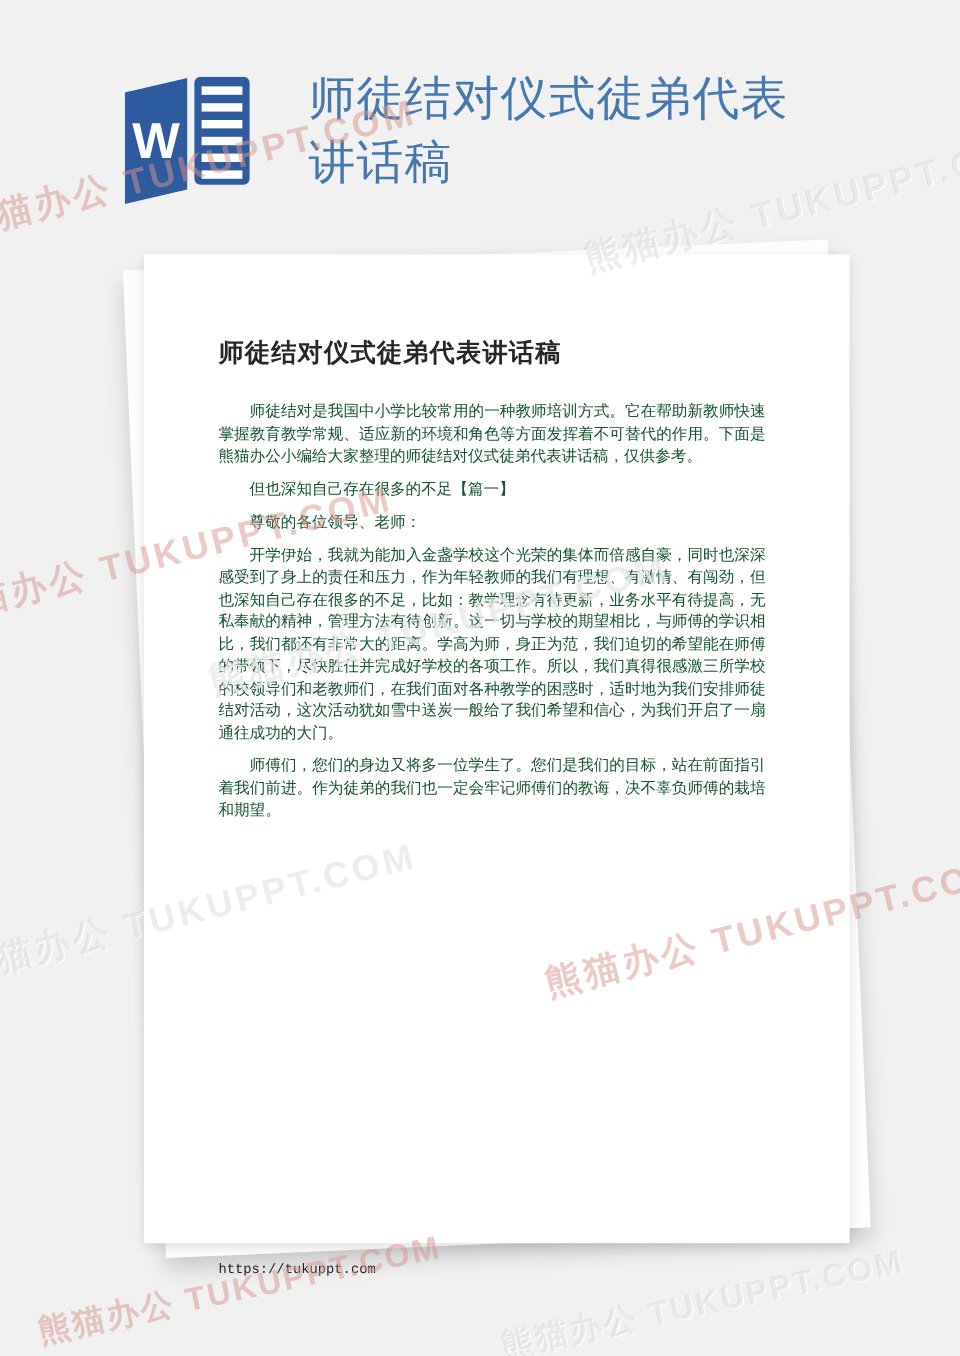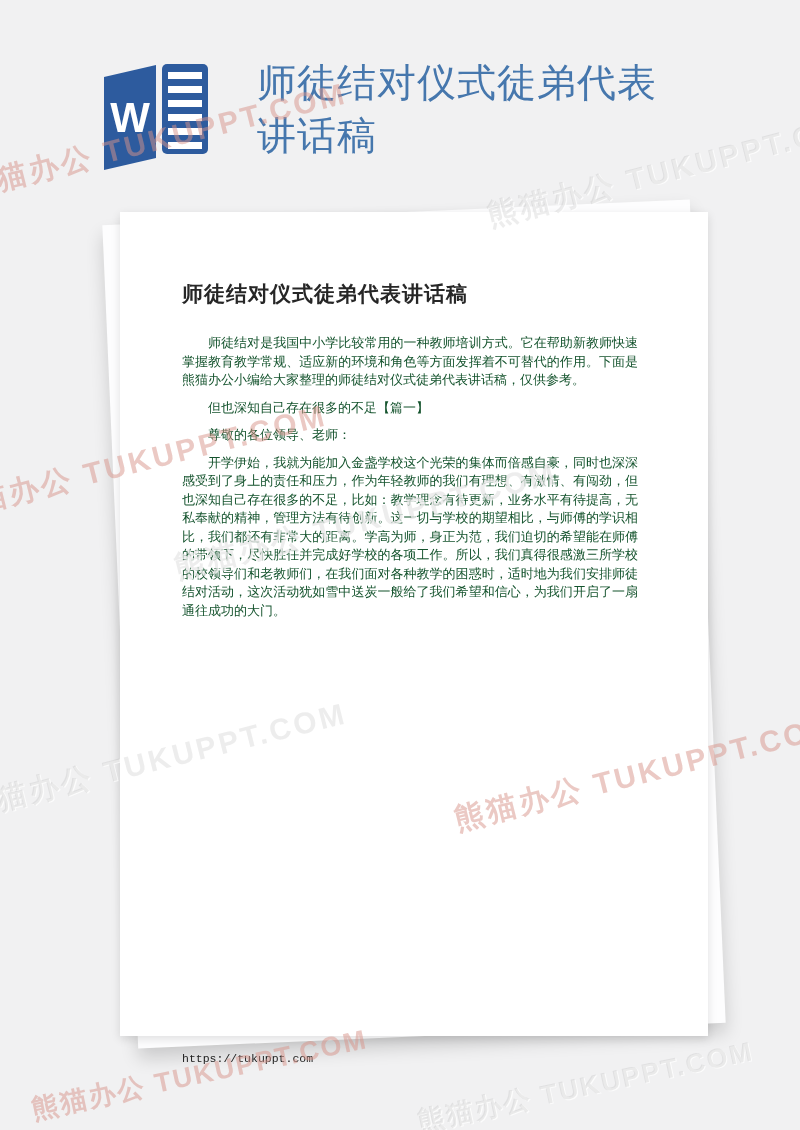--- a/index.html
+++ b/index.html
@@ -81,20 +81,21 @@
   <div class="page back"></div>
 
   <div class="page front">
     <div class="doc">
       <div class="doc-title">师徒结对仪式徒弟代表讲话稿</div>
       <div class="doc-body">
           <p>师徒结对是我国中小学比较常用的一种教师培训方式。它在帮助新教师快速掌握教育教学常规、适应新的环境和角色等方面发挥着不可替代的作用。下面是熊猫办公小编给大家整理的师徒结对仪式徒弟代表讲话稿，仅供参考。</p>
           <p>但也深知自己存在很多的不足【篇一】</p>
           <p>尊敬的各位领导、老师：</p>
           <p>开学伊始，我就为能加入金盏学校这个光荣的集体而倍感自豪，同时也深深感受到了身上的责任和压力，作为年轻教师的我们有理想、有激情、有闯劲，但也深知自己存在很多的不足，比如：教学理念有待更新，业务水平有待提高，无私奉献的精神，管理方法有待创新。这一切与学校的期望相比，与师傅的学识相比，我们都还有非常大的距离。学高为师，身正为范，我们迫切的希望能在师傅的带领下，尽快胜任并完成好学校的各项工作。所以，我们真得很感激三所学校的校领导们和老教师们，在我们面对各种教学的困惑时，适时地为我们安排师徒结对活动，这次活动犹如雪中送炭一般给了我们希望和信心，为我们开启了一扇通往成功的大门。</p>
+          <p>师傅们，您们的身边又将多一位学生了。您们是我们的目标，站在前面指引着我们前进。作为徒弟的我们也一定会牢记师傅们的教诲，决不辜负师傅的栽培和期望。</p>
         </div>
       <div class="doc-footer">https://tukuppt.com</div>
     </div>
   </div>
 
   <span class="wm pink s30 wm1">熊猫办公 TUKUPPT.COM</span>
   <span class="wm gray s30 wm2">熊猫办公 TUKUPPT.COM</span>
   <span class="wm pink s30 wm3">熊猫办公 TUKUPPT.COM</span>
   <span class="wm gray s30 wm4">熊猫办公 TUKUPPT.COM</span>
   <span class="wm gray s30 wm5">熊猫办公 TUKUPPT.COM</span>

